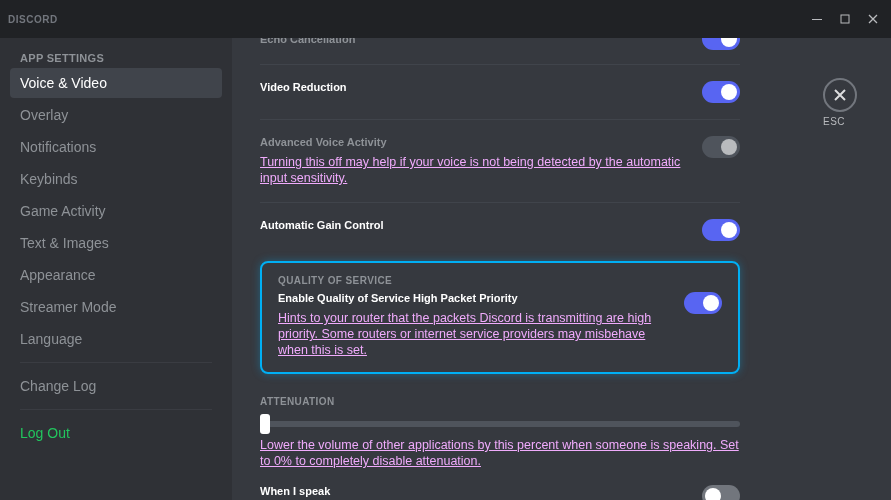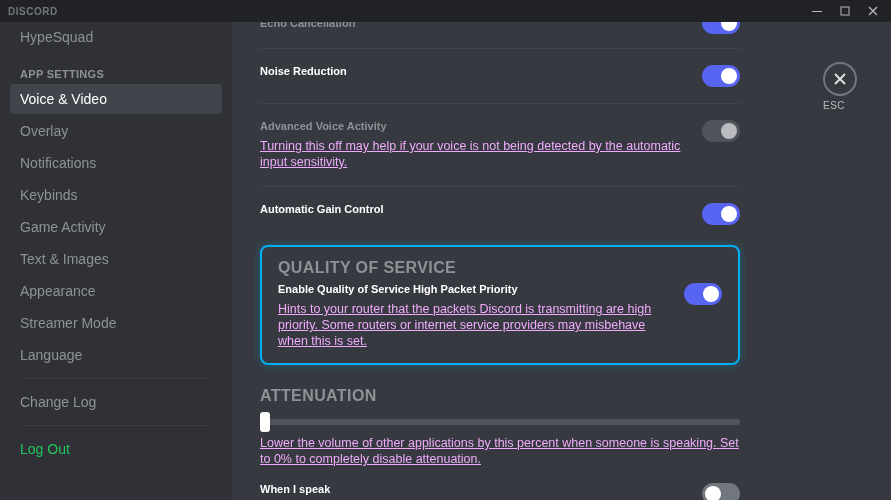--- a/index.html
+++ b/index.html
@@ -6,21 +6,21 @@
   body {
     font-family: -apple-system, BlinkMacSystemFont, "Segoe UI", Helvetica, Arial, sans-serif;
     background: #202225;
     color: #dcddde;
     width: 891px;
     height: 500px;
     overflow: hidden;
     position: relative;
   }
   .titlebar {
-    height: 22px;
+    height: 38px;
     background: #202225;
     display: flex;
     align-items: center;
     justify-content: space-between;
     padding: 0 4px 0 8px;
   }
   .titlebar-brand {
     color: #72767d;
     font-size: 10px;
     font-weight: 700;
@@ -120,21 +120,21 @@
     position: absolute; top: 3px; left: 19px;
     transition: left .1s;
   }
   .toggle.off { background: #72767d; }
   .toggle.off .knob { left: 3px; }
   .toggle.offdark { background: #4f545c; }
   .toggle.offdark .knob { left: 19px; background:#b9bbbe; }
 
   .section-header {
     color: #8e9297;
-    font-size: 16px;
+    font-size: 10px;
     font-weight: 700;
     letter-spacing: 0.4px;
     text-transform: uppercase;
     padding-top: 18px;
   }
   .qos-box {
     border: 2px solid #00aff4;
     border-radius: 8px;
     padding: 12px 16px 14px 16px;
     margin-top: 4px;
@@ -194,21 +194,20 @@
       <svg viewBox="0 0 12 12">
           <path d="M2 2 L10 10 M10 2 L2 10" stroke="currentColor" stroke-width="1.3"></path>
         </svg>
     </div>
   </div>
 </div>
 
 <div class="app">
   <div class="sidebar">
     <div class="sidebar-scroll">
-      <div class="side-item">HypeSquad</div>
       <div class="side-header">APP SETTINGS</div>
       <div class="side-item selected">Voice &amp; Video</div>
       <div class="side-item">Overlay</div>
       <div class="side-item">Notifications</div>
       <div class="side-item">Keybinds</div>
       <div class="side-item">Game Activity</div>
       <div class="side-item">Text &amp; Images</div>
       <div class="side-item">Appearance</div>
       <div class="side-item">Streamer Mode</div>
       <div class="side-item">Language</div>
@@ -229,21 +228,21 @@
     <div class="content-inner">
 
       <div class="partial-top" style="margin-top:-10px;">
         <div class="setting-title muted">Echo Cancellation</div>
         <div class="toggle">
             <div class="knob"></div>
           </div>
       </div>
 
       <div class="setting-row">
-        <div class="setting-title">Noise Reduction</div>
+        <div class="setting-title">Video Reduction</div>
         <div class="toggle">
             <div class="knob"></div>
           </div>
       </div>
       <div class="divider"></div>
 
       <div class="setting-row">
         <div style="flex:1; padding-right:16px;">
           <div class="setting-title muted">Advanced Voice Activity</div>
           <div class="setting-desc">Turning this off may help if your voice is not being detected by the automatic input sensitivity.</div>

